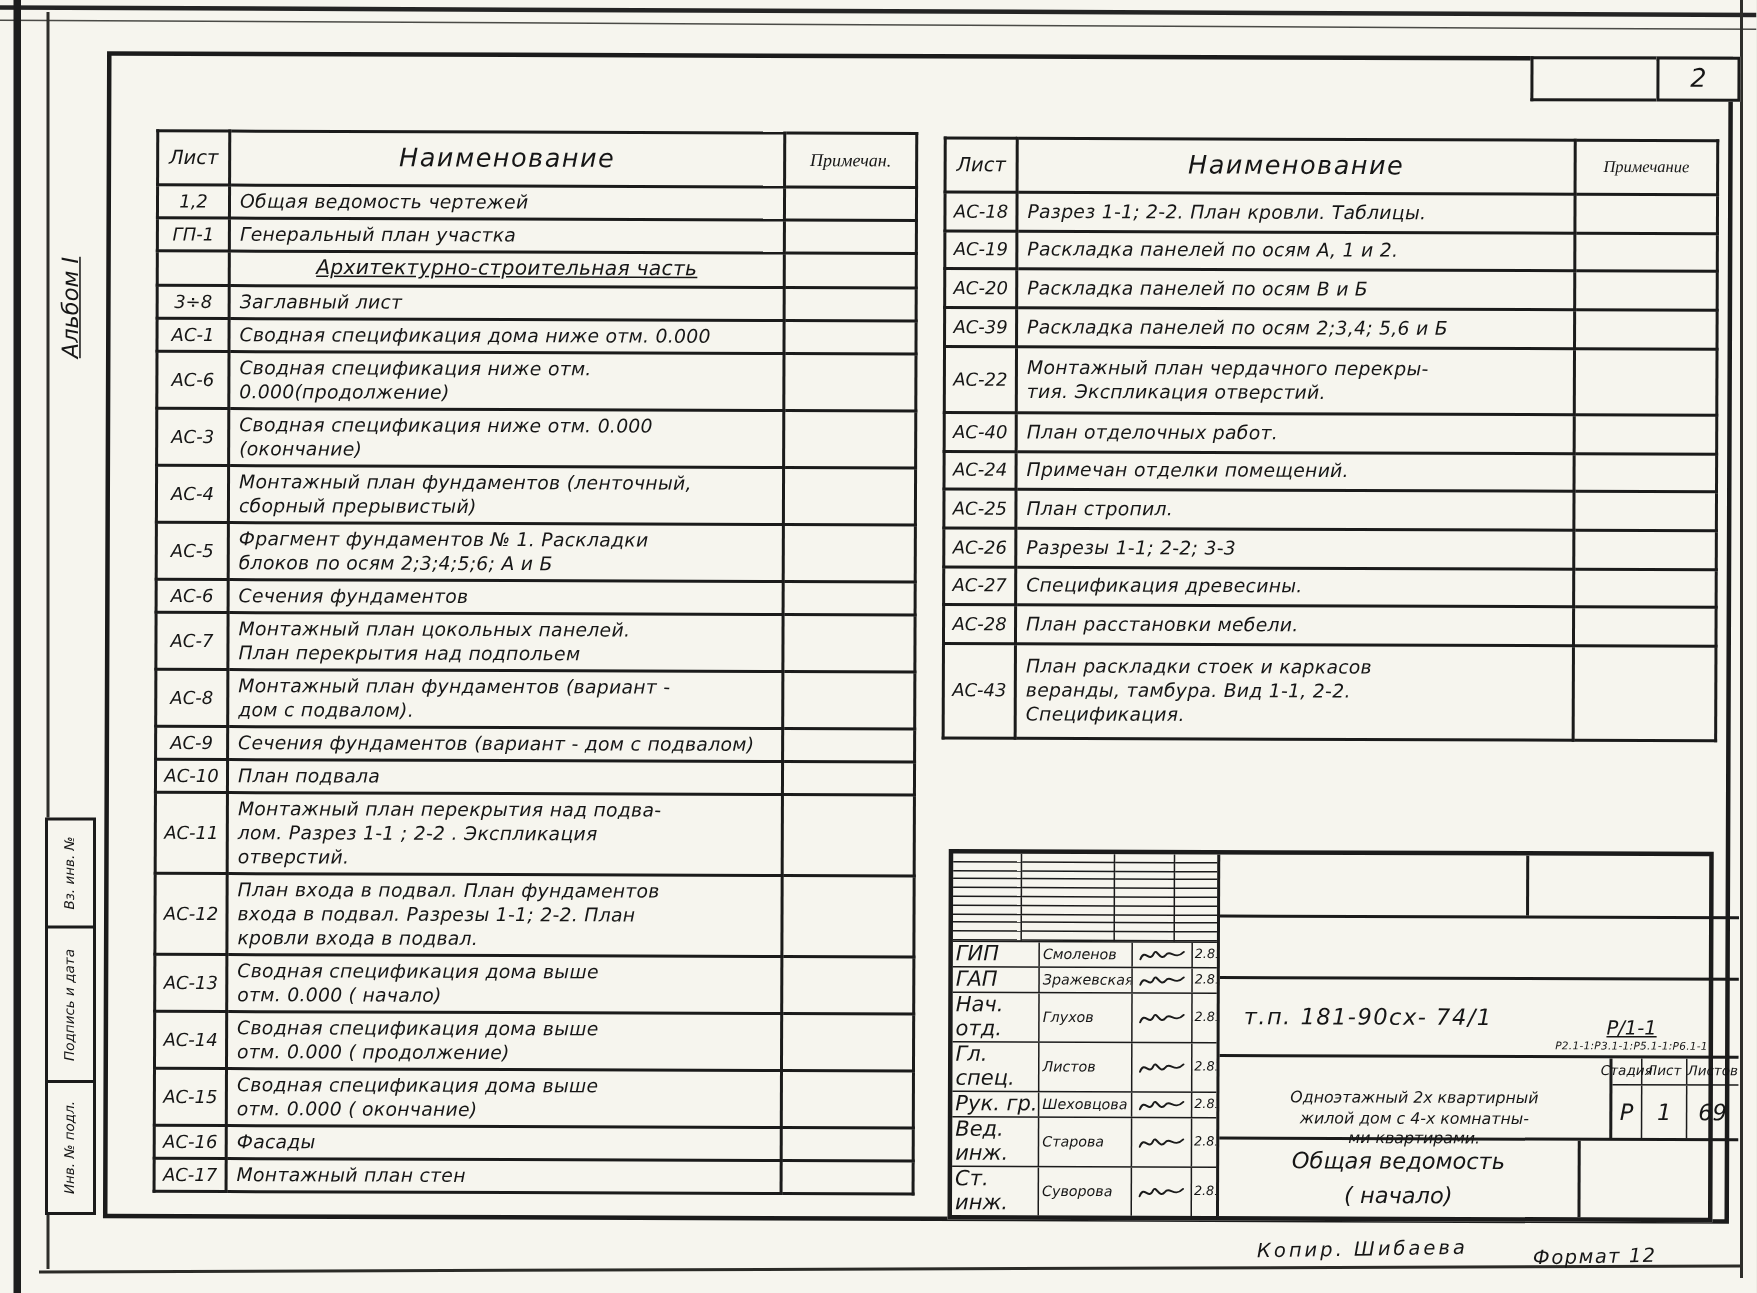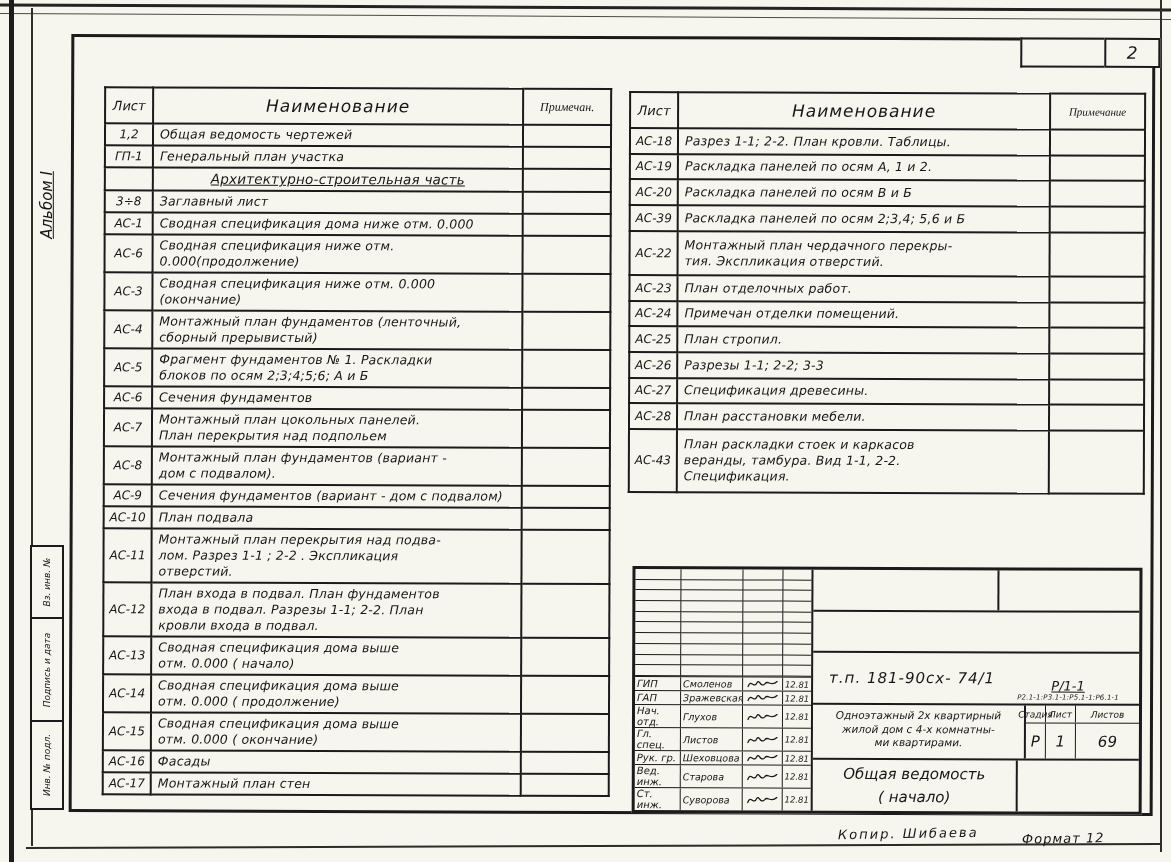--- a/index.html
+++ b/index.html
@@ -60,47 +60,47 @@
 
   
   .titleblock { position:absolute; left:560px; top:527px; width:510px; height:247px; border:3px solid #1b1b1b; display:flex; background:#f6f5ee; }
   .tb-left { width:178px; border-right:2px solid #1b1b1b; display:flex; flex-direction:column; }
   .rev-grid { height:143px; display:grid; grid-template-columns:46px 62px 40px 1fr; grid-template-rows:repeat(10,1fr); }
   .rev-grid .rg { border-right:1.5px solid #1b1b1b; border-bottom:1.5px solid #1b1b1b; }
   .rev-grid .rg.lastcol { border-right:none; }
   .signers { flex:1; display:flex; flex-direction:column; }
   .signer-row { flex:1; display:flex; border-top:1.7px solid #1b1b1b; align-items:stretch; }
   .signer-row > div { border-right:1.5px solid #1b1b1b; display:flex; align-items:center; overflow:hidden; }
-  .s-role { width:46px; font-size:10px; padding-left:2px; }
+  .s-role { width:58px; font-size:14px; padding-left:2px; }
   .s-name { width:62px; font-size:9.5px; padding-left:2px; }
   .s-sig  { width:40px; justify-content:center; }
   .s-date { flex:1; font-size:8.5px; justify-content:center; border-right:none !important; }
 
   .tb-right { flex:1; display:flex; flex-direction:column; }
   .tb-r1 { height:42px; display:flex; border-bottom:2px solid #1b1b1b; }
   .tb-r1a { flex:1; border-right:2px solid #1b1b1b; }
   .tb-r1b { width:140px; }
   .tb-r2 { height:41px; border-bottom:2px solid #1b1b1b; }
   .tb-r3 { height:52px; border-bottom:2px solid #1b1b1b; display:flex; align-items:center; }
   .doc-code { flex:1; font-size:15px; padding-left:16px; letter-spacing:1px; }
   .marks { width:138px; text-align:center; padding-right:4px; align-self:flex-end; padding-bottom:2px; }
   .mark-main { font-size:13px;text-decoration:underline; }
   .mark-sub { font-size:7px; letter-spacing:0.2px; white-space:nowrap; }
   .tb-r4 { height:55px; display:flex; border-bottom:2px solid #1b1b1b; }
-  .project { width:213px; border-right:2px solid #1b1b1b; font-size:10.5px; line-height:1.3; text-align:center; padding-top:4px; white-space:pre-line; }
+  .project { width:262px; border-right:2px solid #1b1b1b; font-size:10.5px; line-height:1.3; text-align:center; padding-top:21px; white-space:pre-line; }
   .stage-grid { flex:1; display:flex; flex-direction:column; }
   .stage-head { height:18px; display:flex; border-bottom:1.7px solid #1b1b1b; }
   .stage-head > div, .stage-vals > div { display:flex; align-items:center; justify-content:center; border-right:1.7px solid #1b1b1b; }
   .stage-head > div:last-child, .stage-vals > div:last-child { border-right:none; }
   .sg-c1 { width:20px; } .sg-c2 { width:30px; } .sg-c3 { flex:1; }
   .stage-head > div { font-size:9px; }
   .stage-vals { flex:1; display:flex; }
   .stage-vals > div { font-size:15px; }
   .tb-r5 { flex:1; display:flex; }
-  .doc-title { width:205px; border-right:2px solid #1b1b1b; display:flex; align-items:center; justify-content:center; text-align:center; font-size:15px; line-height:1.5; white-space:pre-line; }
+  .doc-title { width:241px; border-right:2px solid #1b1b1b; display:flex; align-items:center; justify-content:center; text-align:center; font-size:15px; line-height:1.5; white-space:pre-line; }
   .org { flex:1; display:flex; align-items:center; justify-content:center; text-align:center; font-size:10.5px; line-height:1.6; white-space:pre-line; }
 
   
   .footer-copier { position:absolute; left:838px; top:826px; font-size:13px; letter-spacing:2px; transform:rotate(-1deg); }
   .footer-format { position:absolute; left:1022px; top:831px; font-size:13px; letter-spacing:1px; transform:rotate(-1.2deg); }
 </style>
 </head>
 <body>
 
 <div class="paper"></div>
@@ -301,21 +301,21 @@
           <td class="c-name">Раскладка панелей по осям 2;3,4; 5,6 и Б</td>
           <td class="c-note"></td>
         </tr>
         <tr>
           <td class="c-sheet">АС-22</td>
           <td class="c-name">Монтажный план чердачного перекры-
 тия. Экспликация отверстий.</td>
           <td class="c-note"></td>
         </tr>
         <tr>
-          <td class="c-sheet">АС-23</td>
+          <td class="c-sheet">АС-40</td>
           <td class="c-name">План отделочных работ.</td>
           <td class="c-note"></td>
         </tr>
         <tr>
           <td class="c-sheet">АС-24</td>
           <td class="c-name">Примечан отделки помещений.</td>
           <td class="c-note"></td>
         </tr>
         <tr>
           <td class="c-sheet">АС-25</td>

